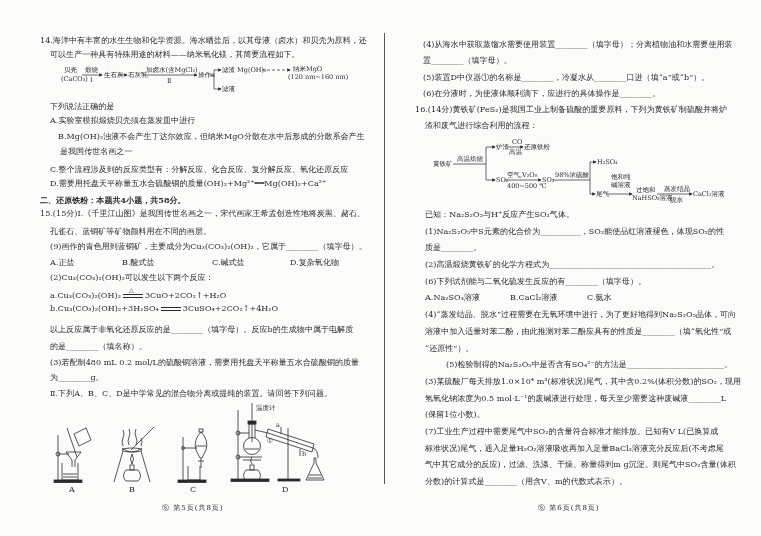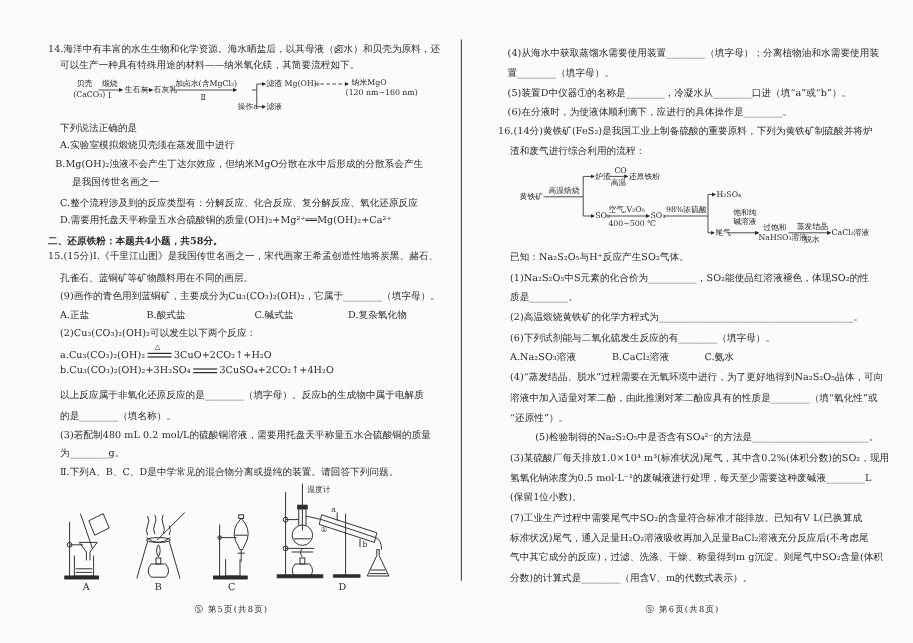--- a/index.html
+++ b/index.html
@@ -129,30 +129,30 @@
 
   <div>
     <span class="fl" style="top:66px;left:64px">贝壳</span>
     <span class="fl" style="top:75px;left:61px">(CaCO₃)</span>
     <span class="fl" style="top:66px;left:85px">煅烧</span>
     <span class="fl" style="top:76px;left:90px">Ⅰ</span>
     <span class="fl" style="top:71px;left:104px">生石灰</span>
     <span class="fl" style="top:71px;left:128px">石灰乳</span>
     <span class="fl" style="top:66px;left:146px">加卤水(含MgCl₂)</span>
     <span class="fl" style="top:77px;left:167px">Ⅱ</span>
-    <span class="fl" style="top:85px;left:198px">操作a</span>
+    <span class="fl" style="top:71px;left:198px">操作a</span>
     <span class="fl" style="top:66px;left:222px">滤渣 Mg(OH)₂</span>
     <span class="fl" style="top:65px;left:293px">纳米MgO</span>
     <span class="fl" style="top:73px;left:288px">(120 nm~160 nm)</span>
     <span class="fl" style="top:85px;left:222px">滤液</span>
   </div>
 
   <div class="ln" style="top:101px;left:50px">下列说法正确的是</div>
   <div class="ln" style="top:115px;left:50px">A.实验室模拟煅烧贝壳须在蒸发皿中进行</div>
-  <div class="ln" style="top:131px;left:46px">B.Mg(OH)₂浊液不会产生丁达尔效应，但纳米MgO分散在水中后形成的分散系会产生</div>
+  <div class="ln" style="top:131px;left:58px">B.Mg(OH)₂浊液不会产生丁达尔效应，但纳米MgO分散在水中后形成的分散系会产生</div>
   <div class="ln" style="top:146px;left:60px">是我国传世名画之一</div>
   <div class="ln" style="top:164px;left:50px">C.整个流程涉及到的反应类型有：分解反应、化合反应、复分解反应、氧化还原反应</div>
   <div class="ln" style="top:178px;left:50px">D.需要用托盘天平称量五水合硫酸铜的质量(OH)₂+Mg²⁺══Mg(OH)₂+Ca²⁺</div>
 
   <div class="ln bold" style="top:194px;left:40px">二、还原铁粉：本题共4小题，共58分。</div>
 
   <div class="ln" style="top:208px;left:40px">15.(15分)Ⅰ.《千里江山图》是我国传世名画之一，宋代画家王希孟创造性地将炭黑、赭石、</div>
   <div class="ln" style="top:226px;left:50px">孔雀石、蓝铜矿等矿物颜料用在不同的画层。</div>
   <div class="ln" style="top:241px;left:50px">(9)画作的青色用到蓝铜矿，主要成分为Cu₃(CO₃)₂(OH)₂，它属于________（填字母）。</div>
   <div class="ln" style="top:257px;left:50px">A.正盐</div>

